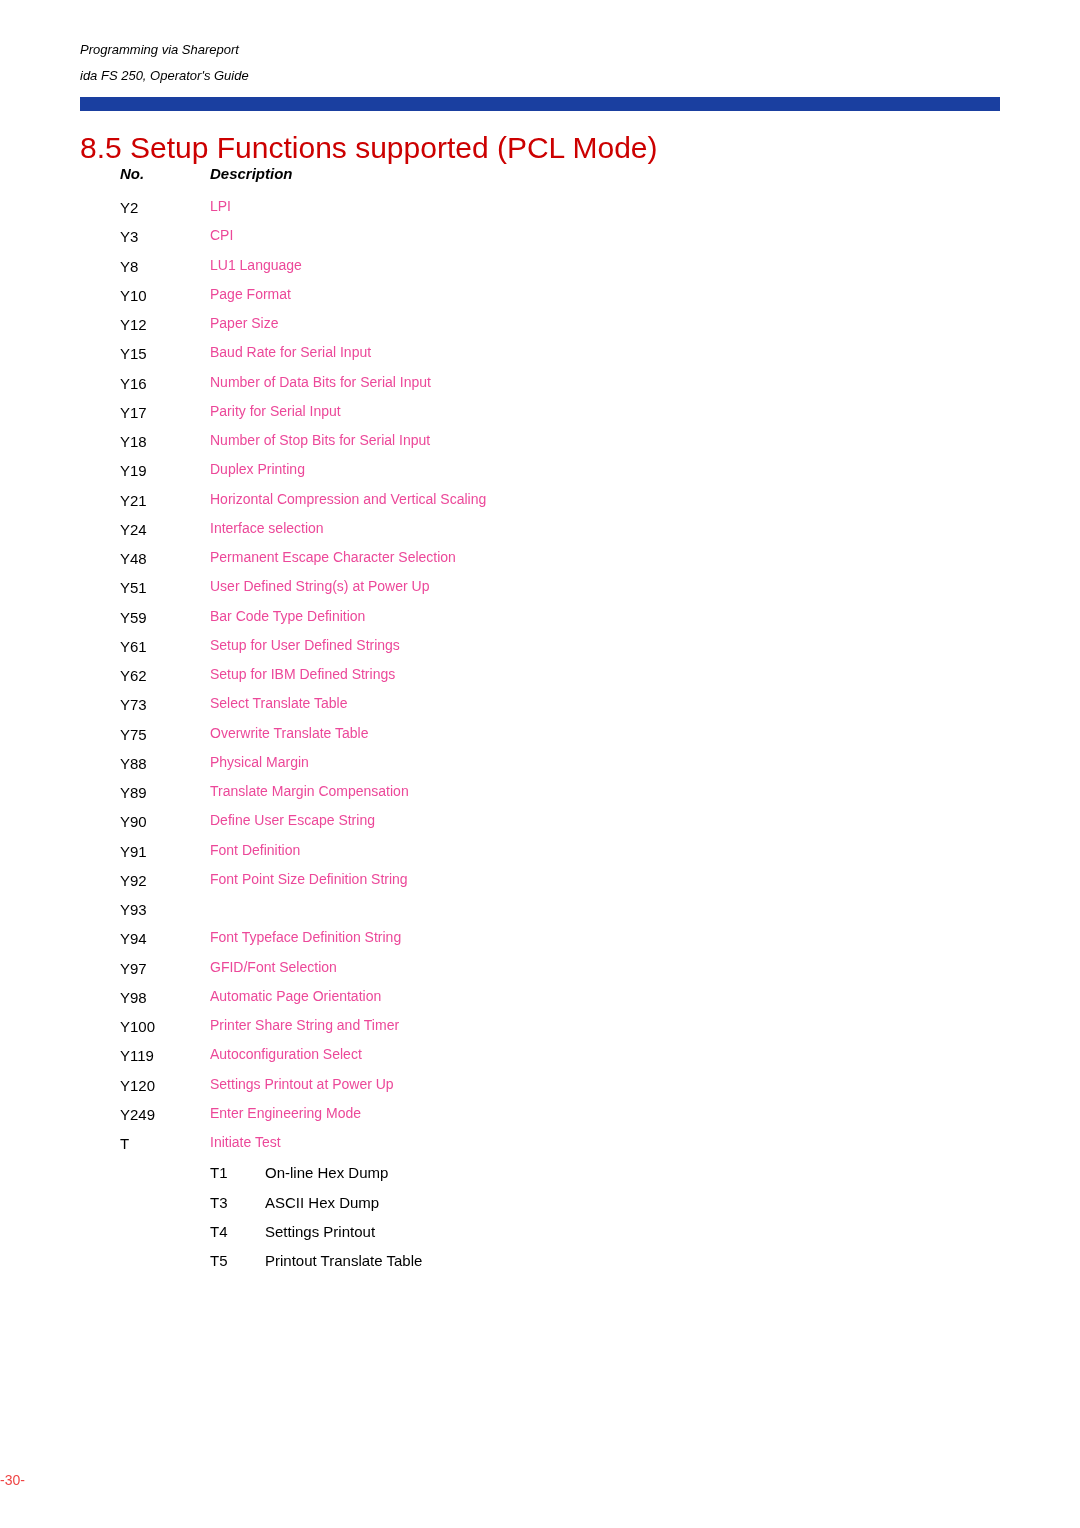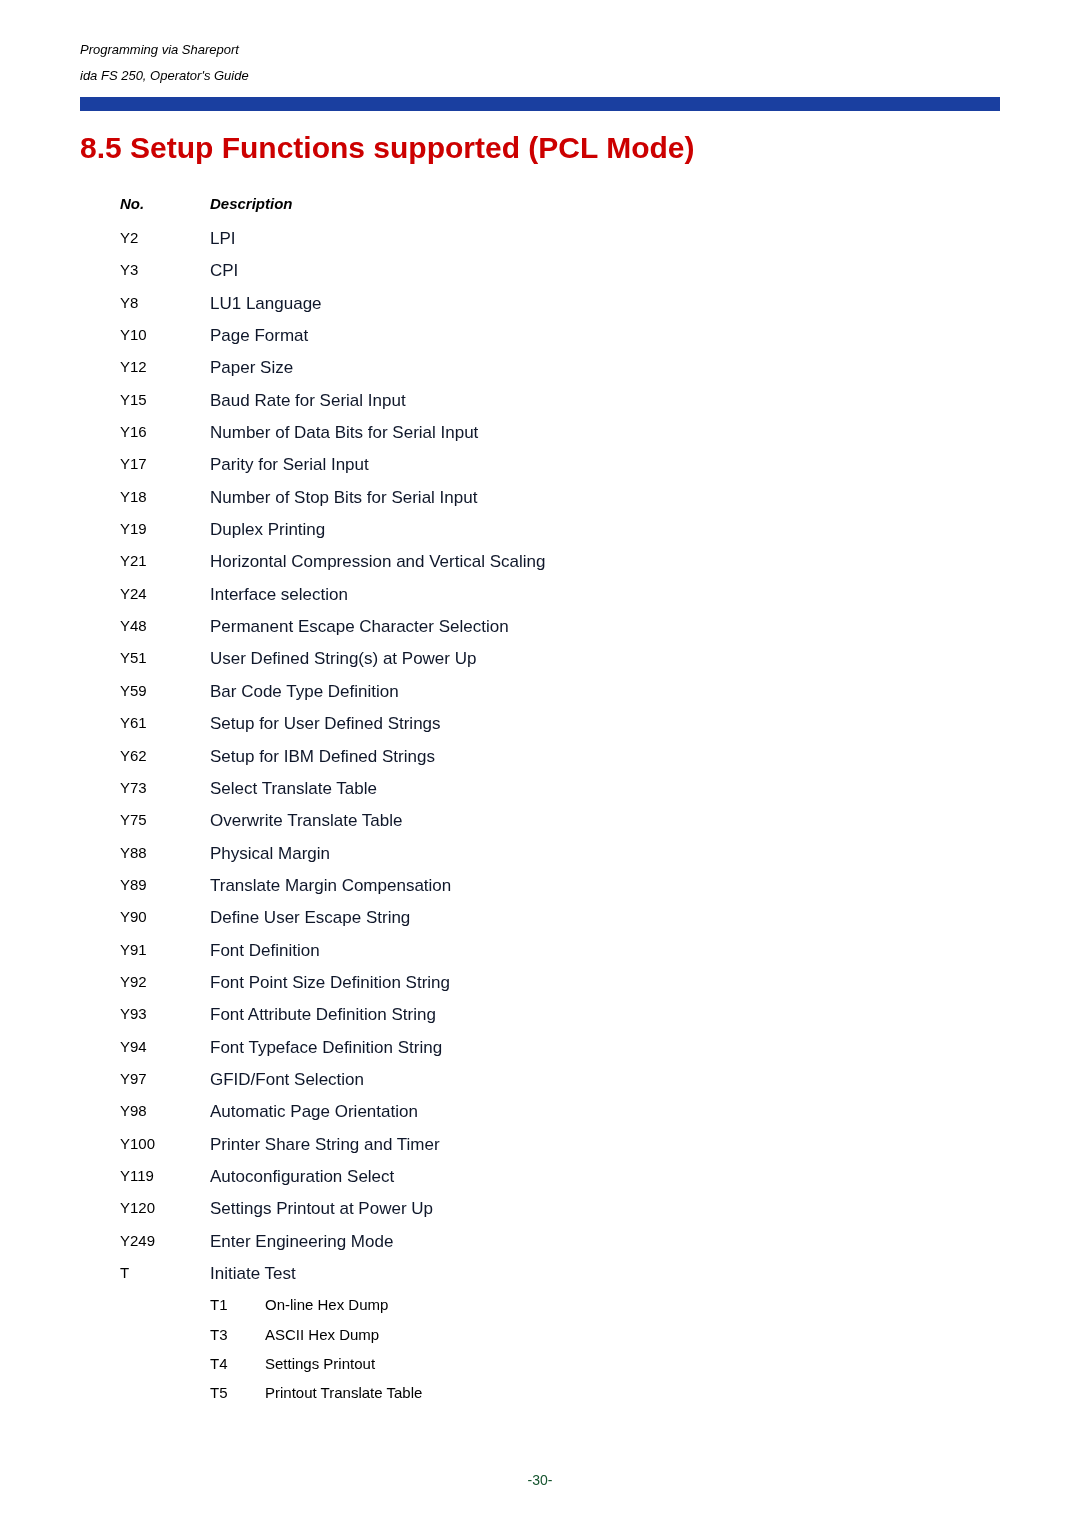--- a/index.html
+++ b/index.html
@@ -36,23 +36,22 @@
 
     .blue-bar {
       height: 14px;
       background: #1a3fa0;
       margin: 12px 0 20px 0;
       width: 100%;
     }
 
     .section-title {
       font-size: 30px;
-      font-weight: bold;
+      font-weight: normal;
       color: #cc0000;
-      margin-bottom: 30px;
     }
 
     .table-container {
       margin-left: 40px;
     }
 
     .table-header {
       display: flex;
       margin-bottom: 14px;
       border-bottom: none;
@@ -81,22 +80,22 @@
     }
 
     .row-no {
       width: 90px;
       font-size: 15px;
       color: #000;
     }
 
     .row-desc {
       flex: 1;
-      font-size: 17px;
-      color: #0f172a;
+      font-size: 14px;
+      color: #ec4899;
     }
 
     .sub-rows {
       margin-left: 90px;
     }
 
     .sub-row {
       display: flex;
       margin-bottom: 6px;
       line-height: 1.55;
@@ -110,23 +109,22 @@
     .sub-desc {
       flex: 1;
       font-size: 15px;
     }
 
     .page-footer {
       position: absolute;
       bottom: 40px;
       left: 0;
       right: 0;
-      text-align: center;
       font-size: 14px;
-      color: #14532d;
+      color: #ef4444;
     }
   </style>
 </head>
 <body>
 
 <div class="page">
 
   <div class="header-text">Programming via Shareport</div>
   <div class="header-text">ida FS 250, Operator's Guide</div>
 
@@ -233,21 +231,20 @@
         <div class="table-row">
           <div class="row-no">Y91</div>
           <div class="row-desc">Font Definition</div>
         </div>
         <div class="table-row">
           <div class="row-no">Y92</div>
           <div class="row-desc">Font Point Size Definition String</div>
         </div>
         <div class="table-row">
           <div class="row-no">Y93</div>
-          <div class="row-desc">Font Attribute Definition String</div>
         </div>
         <div class="table-row">
           <div class="row-no">Y94</div>
           <div class="row-desc">Font Typeface Definition String</div>
         </div>
         <div class="table-row">
           <div class="row-no">Y97</div>
           <div class="row-desc">GFID/Font Selection</div>
         </div>
         <div class="table-row">

